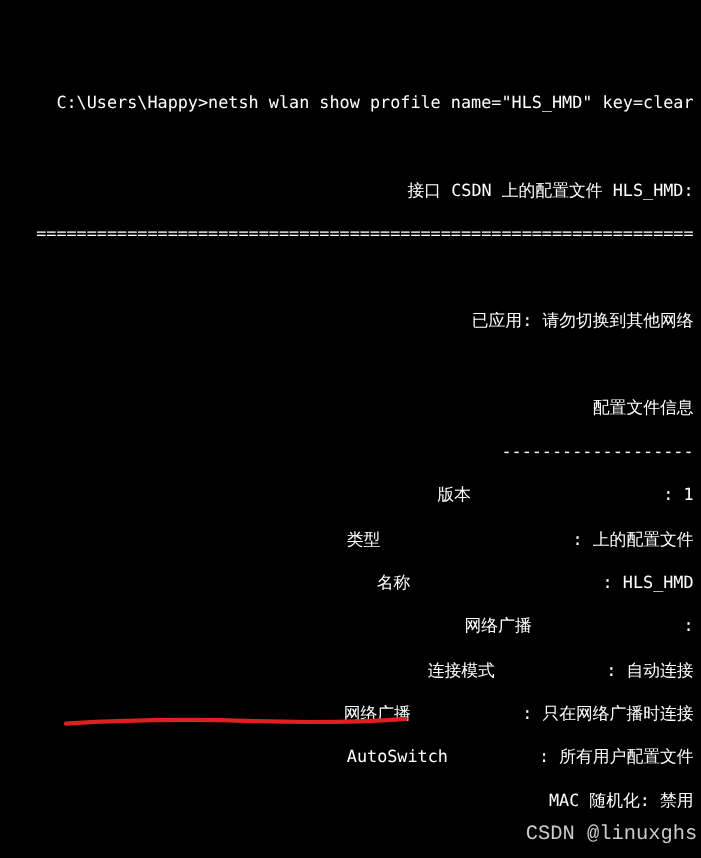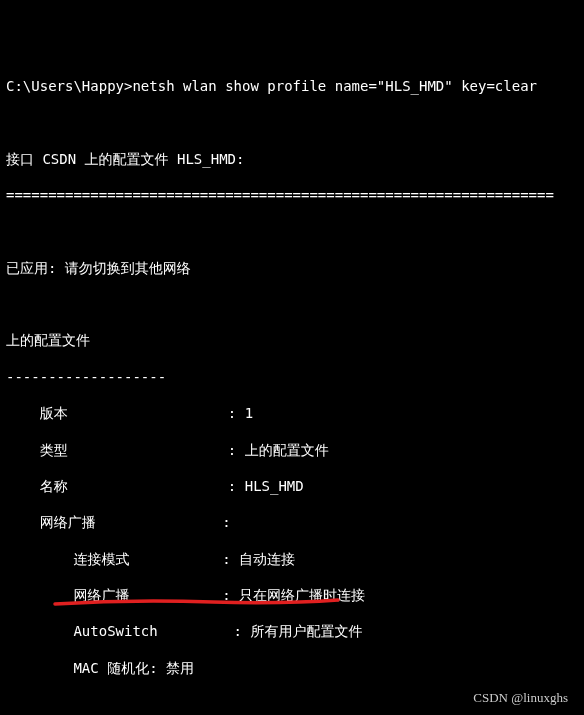--- a/index.html
+++ b/index.html
@@ -15,31 +15,32 @@
       line-height: 1.3;
       width: 584px;
       height: 715px;
       padding: 4px 6px;
       position: relative;
       white-space: pre;
       overflow: hidden;
     }
     .line {
       display: block;
+      text-align: right;
     }
     .section-dashes {
       letter-spacing: 0;
     }
     .watermark {
       position: absolute;
       bottom: 8px;
-      right: 16px;
+      right: 3px;
       color: #ccc;
-      font-family: Liberation Serif, serif;
-      font-size: 13px;
+      font-family: Liberation Mono, monospace;
+      font-size: 17px;
     }
     .highlight-line {
       position: absolute;
       left: 36px;
       top: 575px;
       width: 290px;
       height: 10px;
       pointer-events: none;
     }
     .highlight-line svg {
@@ -52,21 +53,21 @@
 
 
 
 <span class="line">C:\Users\Happy&gt;netsh wlan show profile name="HLS_HMD" key=clear</span>
 <span class="line"> </span>
 <span class="line">接口 CSDN 上的配置文件 HLS_HMD:</span>
 <span class="line">=================================================================</span>
 <span class="line"> </span>
 <span class="line">已应用: 请勿切换到其他网络</span>
 <span class="line"> </span>
-<span class="line">上的配置文件</span>
+<span class="line">配置文件信息</span>
 <span class="line section-dashes">-------------------</span>
 <span class="line">    版本                   : 1</span>
 <span class="line">    类型                   : 上的配置文件</span>
 <span class="line">    名称                   : HLS_HMD</span>
 <span class="line">    网络广播               :</span>
 <span class="line">        连接模式           : 自动连接</span>
 <span class="line">        网络广播           : 只在网络广播时连接</span>
 <span class="line">        AutoSwitch         : 所有用户配置文件</span>
 <span class="line">        MAC 随机化: 禁用</span>
 <span class="line"> </span>

